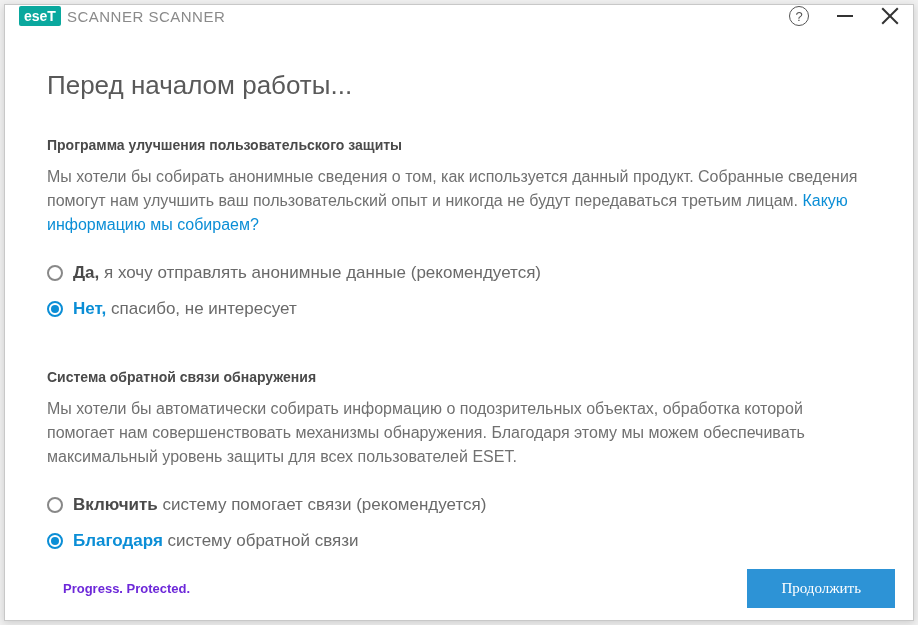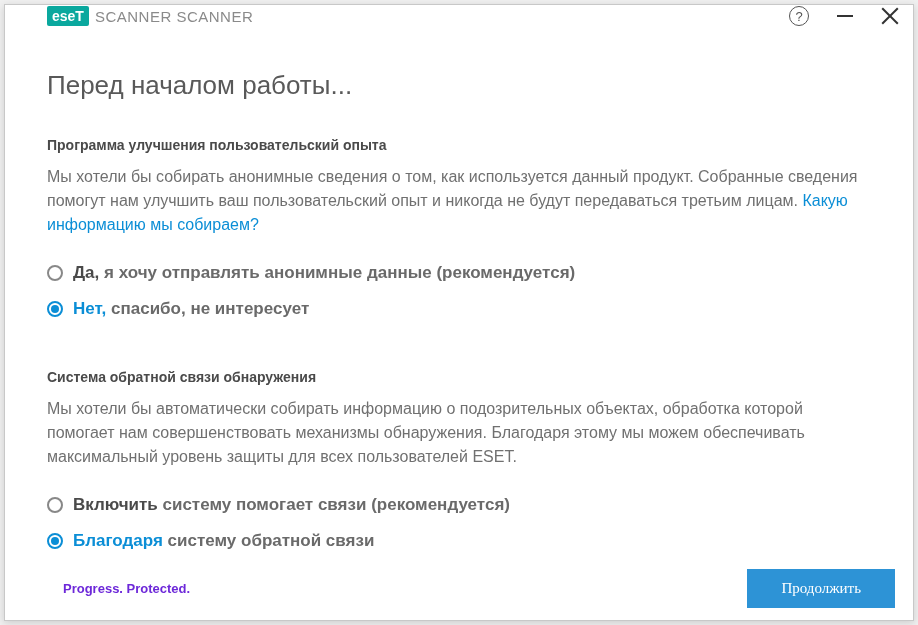--- a/index.html
+++ b/index.html
@@ -24,21 +24,20 @@
       display: flex;
       flex-direction: column;
       position: relative;
     }
     .titlebar {
       height: 48px;
       display: flex;
       align-items: center;
       padding: 0 14px 0 14px;
       border-bottom: 1px solid transparent;
-      margin-left: 28px;
     }
     .logo-wrap {
       display: flex;
       align-items: center;
       gap: 6px;
     }
     .logo-badge {
       background: #0aa89e;
       color: #fff;
       font-weight: bold;
@@ -155,21 +154,21 @@
       width: 8px;
       height: 8px;
       background: #0b8ed6;
       border-radius: 50%;
     }
     .radio-label .bold {
       font-weight: 700;
       color: #4a4a4a;
     }
     .radio-label .rest {
-      font-weight: 700;
+      font-weight: 400;
       color: #6a6a6a;
     }
     .radio-row.selected .radio-label .bold {
       color: #0b8ed6;
     }
     .radio-row.selected .radio-label .rest {
       color: #6a6a6a;
     }
     
     .footer {
@@ -208,21 +207,21 @@
       <div class="help-icon">?</div>
       <div class="min-icon"></div>
       <div class="close-icon"></div>
     </div>
   </div>
 
   <div class="content">
     <h1 class="page-title">Перед началом работы...</h1>
 
     <div>
-      <div class="section-heading">Программа улучшения пользовательский опыта</div>
+      <div class="section-heading">Программа улучшения пользовательского защиты</div>
       <div class="section-desc">
         <span>Мы хотели бы собирать анонимные сведения о том, как используется данный продукт. Собранные сведения помогут нам улучшить ваш пользовательский опыт и никогда не будут передаваться третьим лицам. </span><span class="link">Какую информацию мы собираем?</span>
       </div>
       <div class="radio-group">
         <div class="radio-row">
           <div class="radio"></div>
           <span class="radio-label"><span class="bold">Да,</span><span class="rest"> я хочу отправлять анонимные данные (рекомендуется)</span></span>
         </div>
         <div class="radio-row selected">
           <div class="radio selected"></div>

